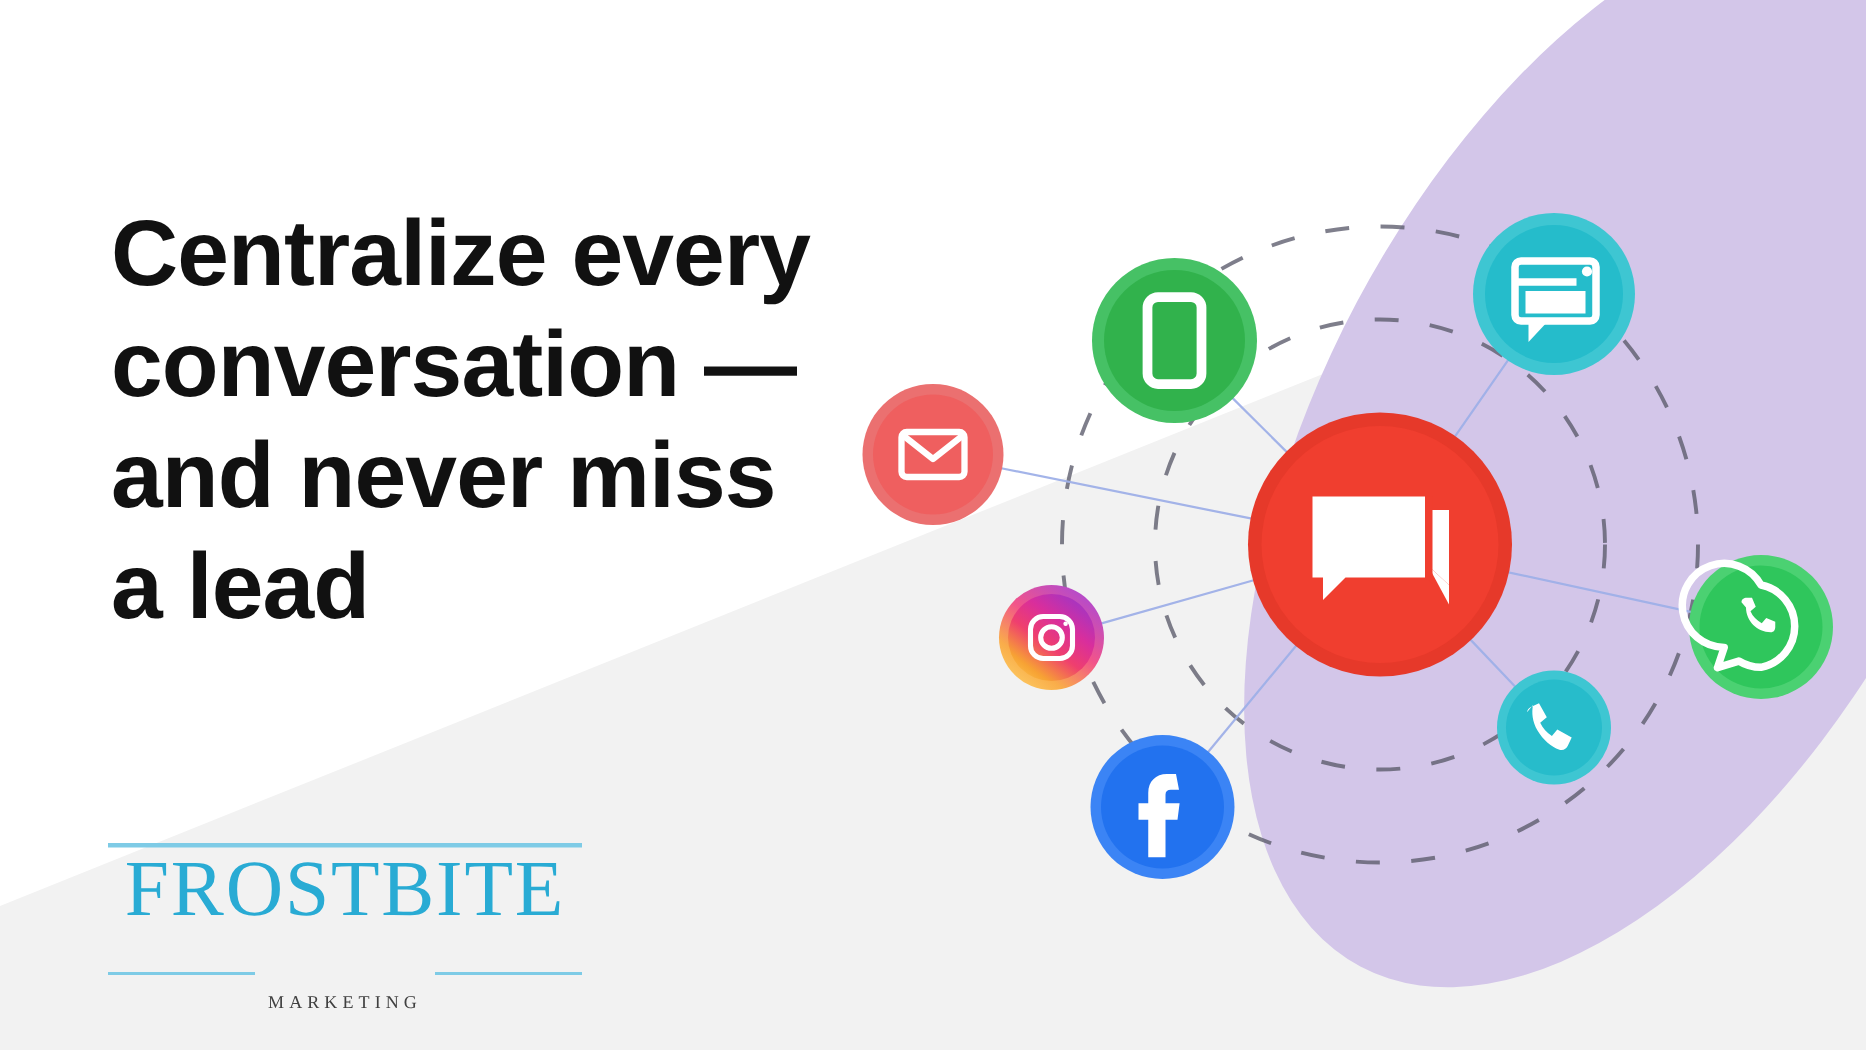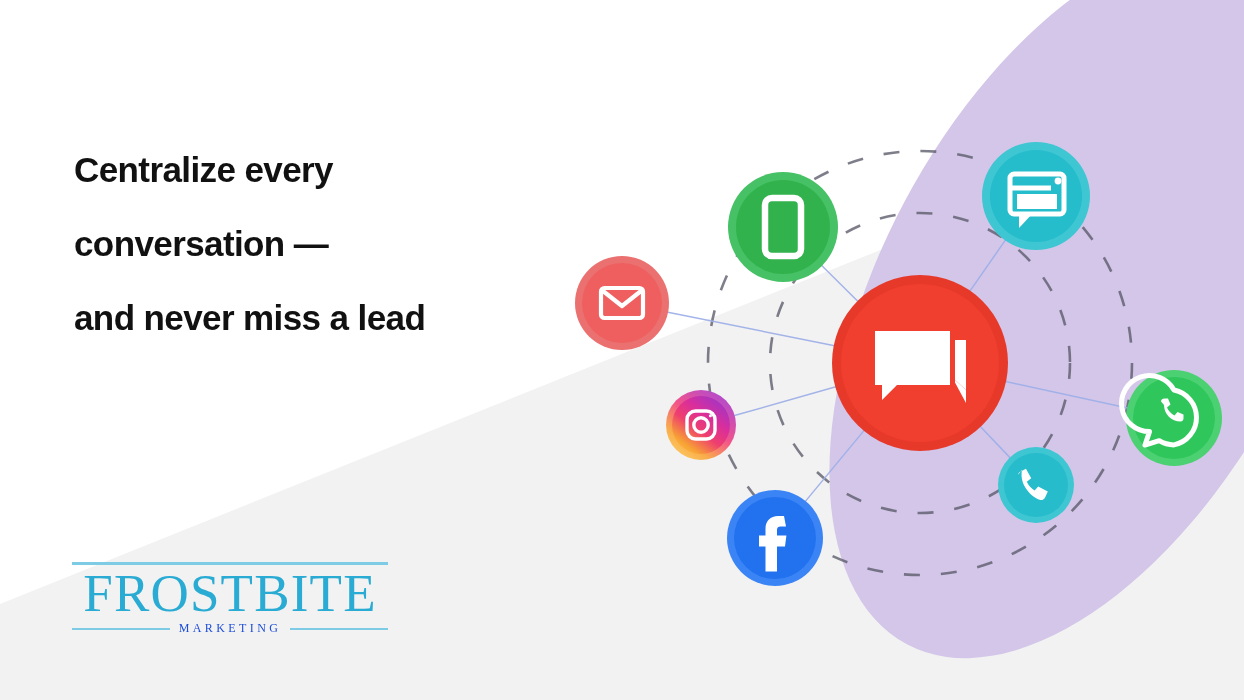--- a/index.html
+++ b/index.html
@@ -21,21 +21,21 @@
   #bg-layer{position:absolute;inset:0;width:1244px;height:700px;}
 
   
   .headline{
     position:absolute;
     left:74px; top:133px;
     width:470px;
     margin:0;
     font-family:"Liberation Sans", sans-serif;
     font-weight:bold;
-    font-size:35px;
+    font-size:62px;
     line-height:74px;
     letter-spacing:-0.6px;
     color:#111111;
     white-space:pre-line;
   }
 
   
   .logo{
     position:absolute;
     left:72px; top:562px;
@@ -57,22 +57,23 @@
   }
   .logo-sub-row{
     display:flex;align-items:center;gap:9px;
     margin-top:5px;
   }
   .logo-sub-rule{flex:1 1 auto;height:2px;background:#7ecbe6;}
   .logo-sub{
     font-family:"Liberation Serif", serif;
     font-size:12px;
     letter-spacing:3.4px;
-    color:#1d4ed8;
+    color:#404040;
     white-space:nowrap;
+    margin-top:40px;
   }
 
   
   #network{position:absolute;left:0;top:0;width:1244px;height:700px;}
   .node-hit{position:absolute;border-radius:50%;cursor:pointer;}
 </style>
 </head>
 <body>
 
 <div id="stage">

